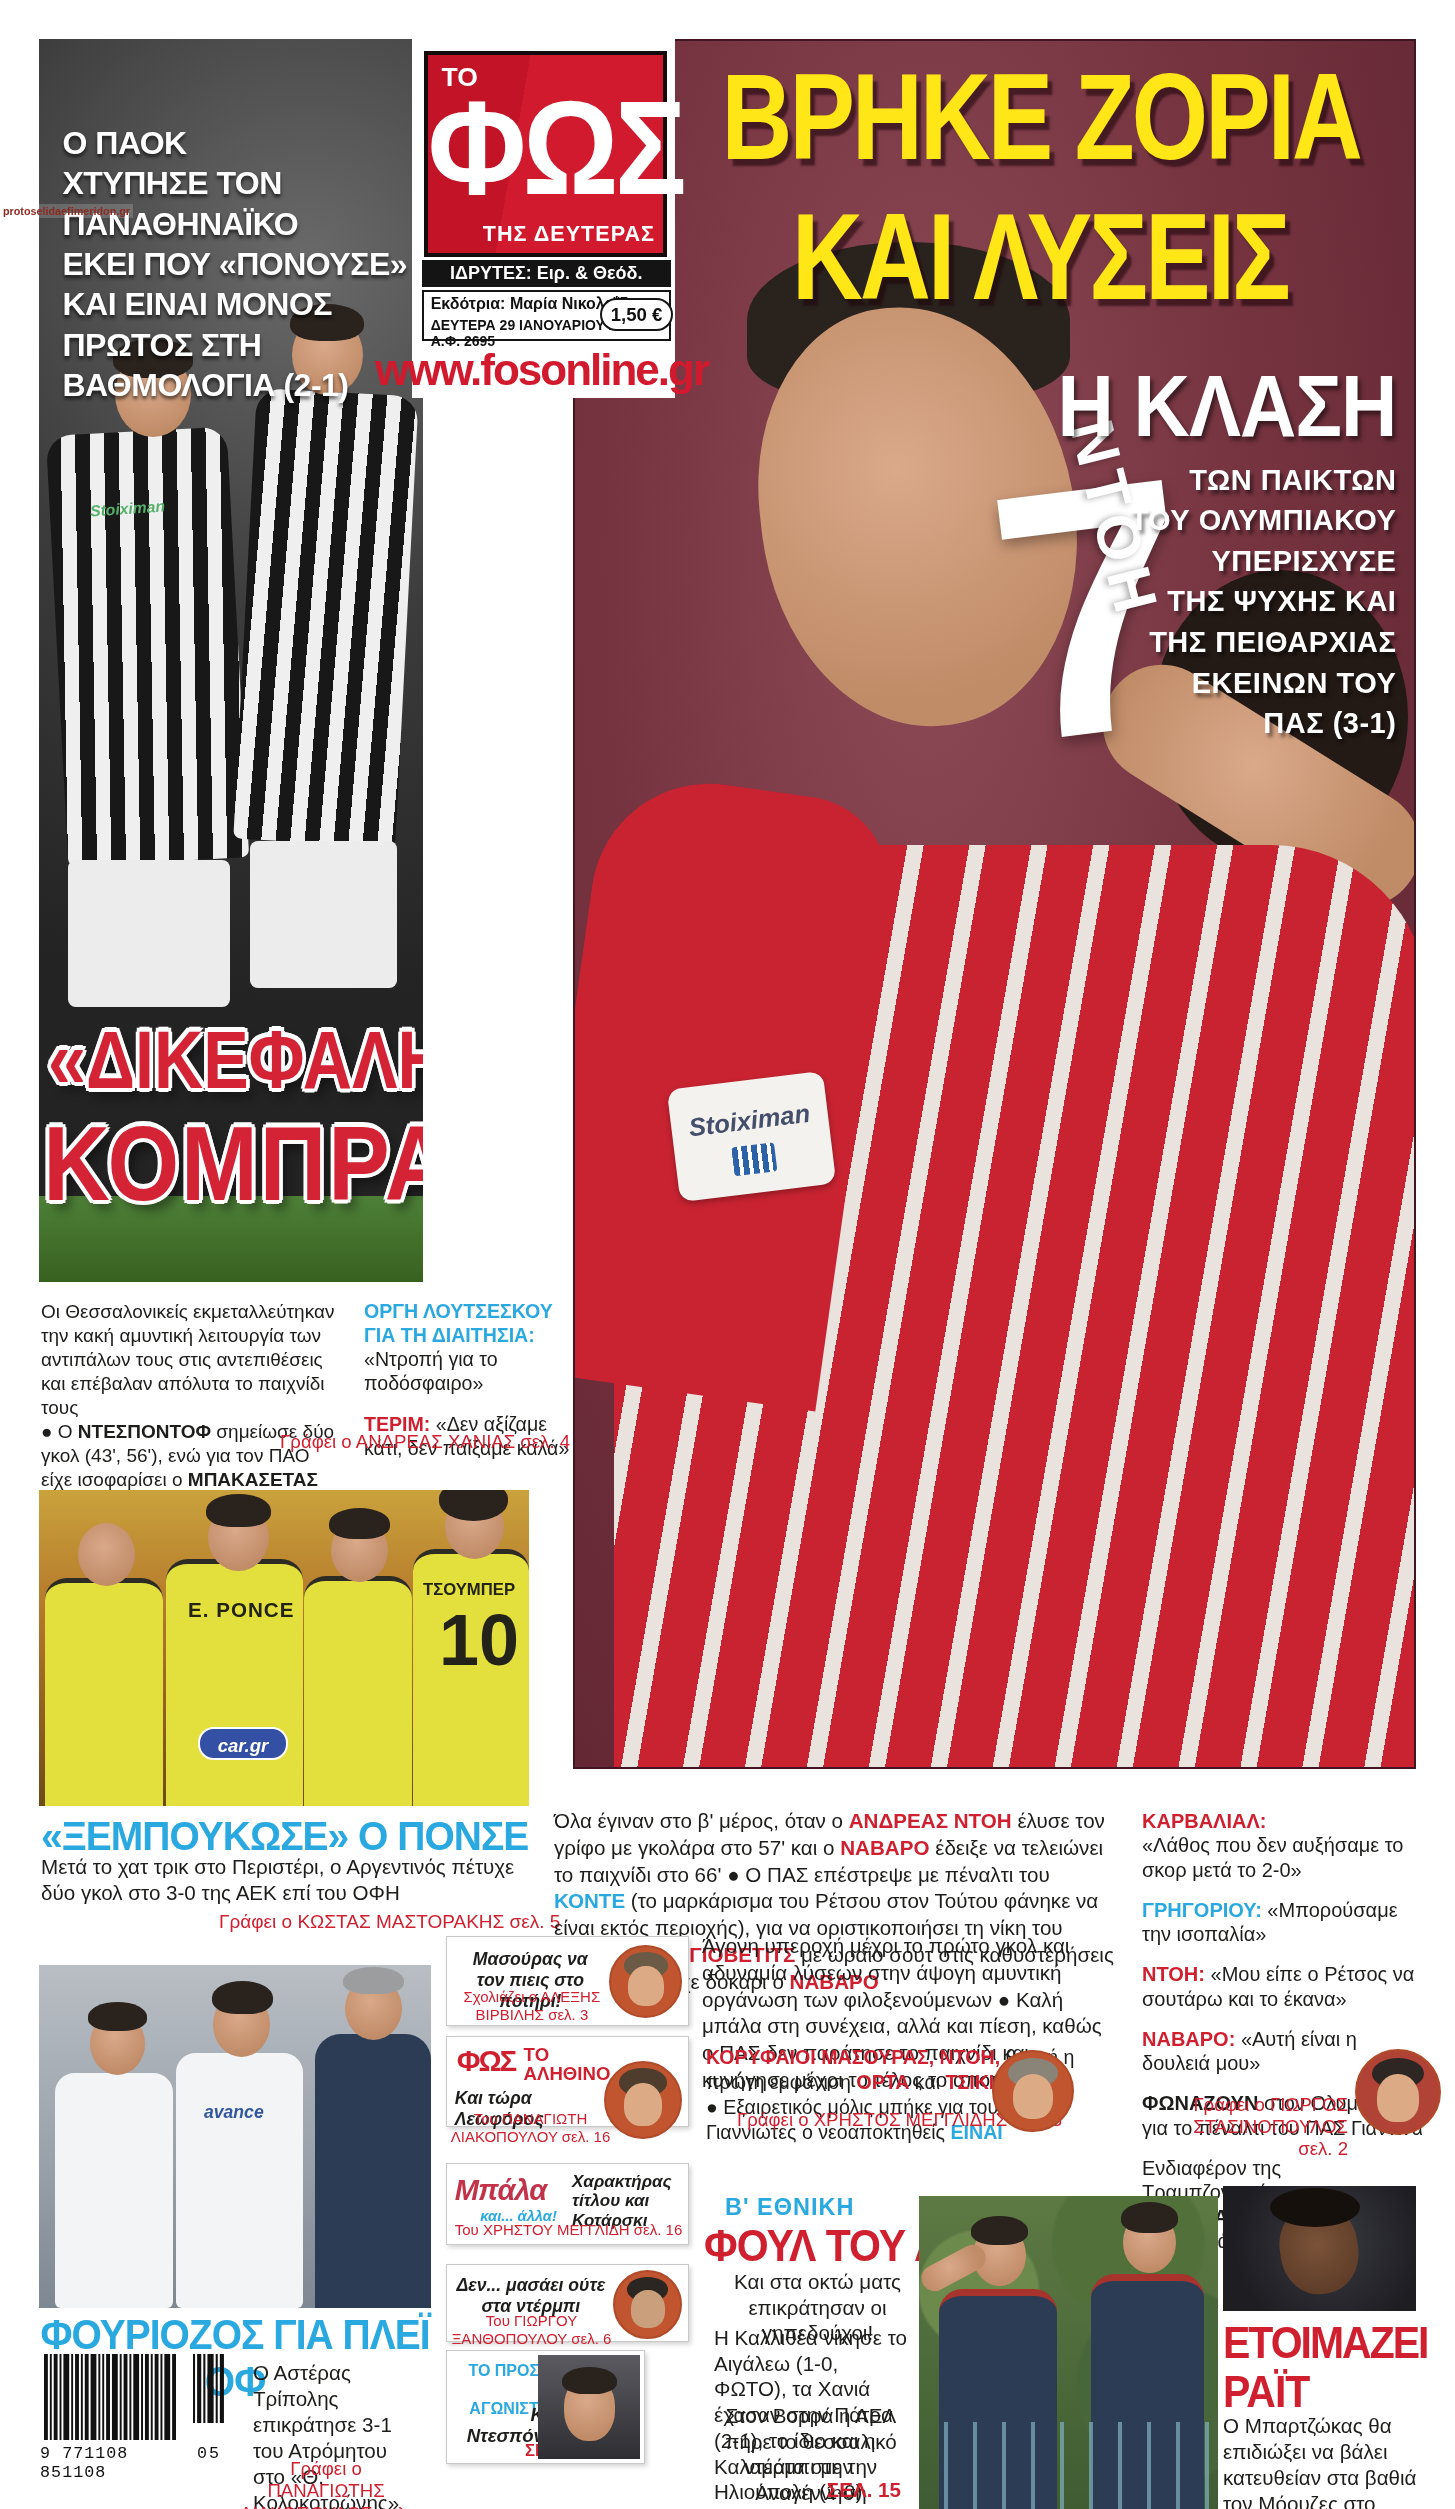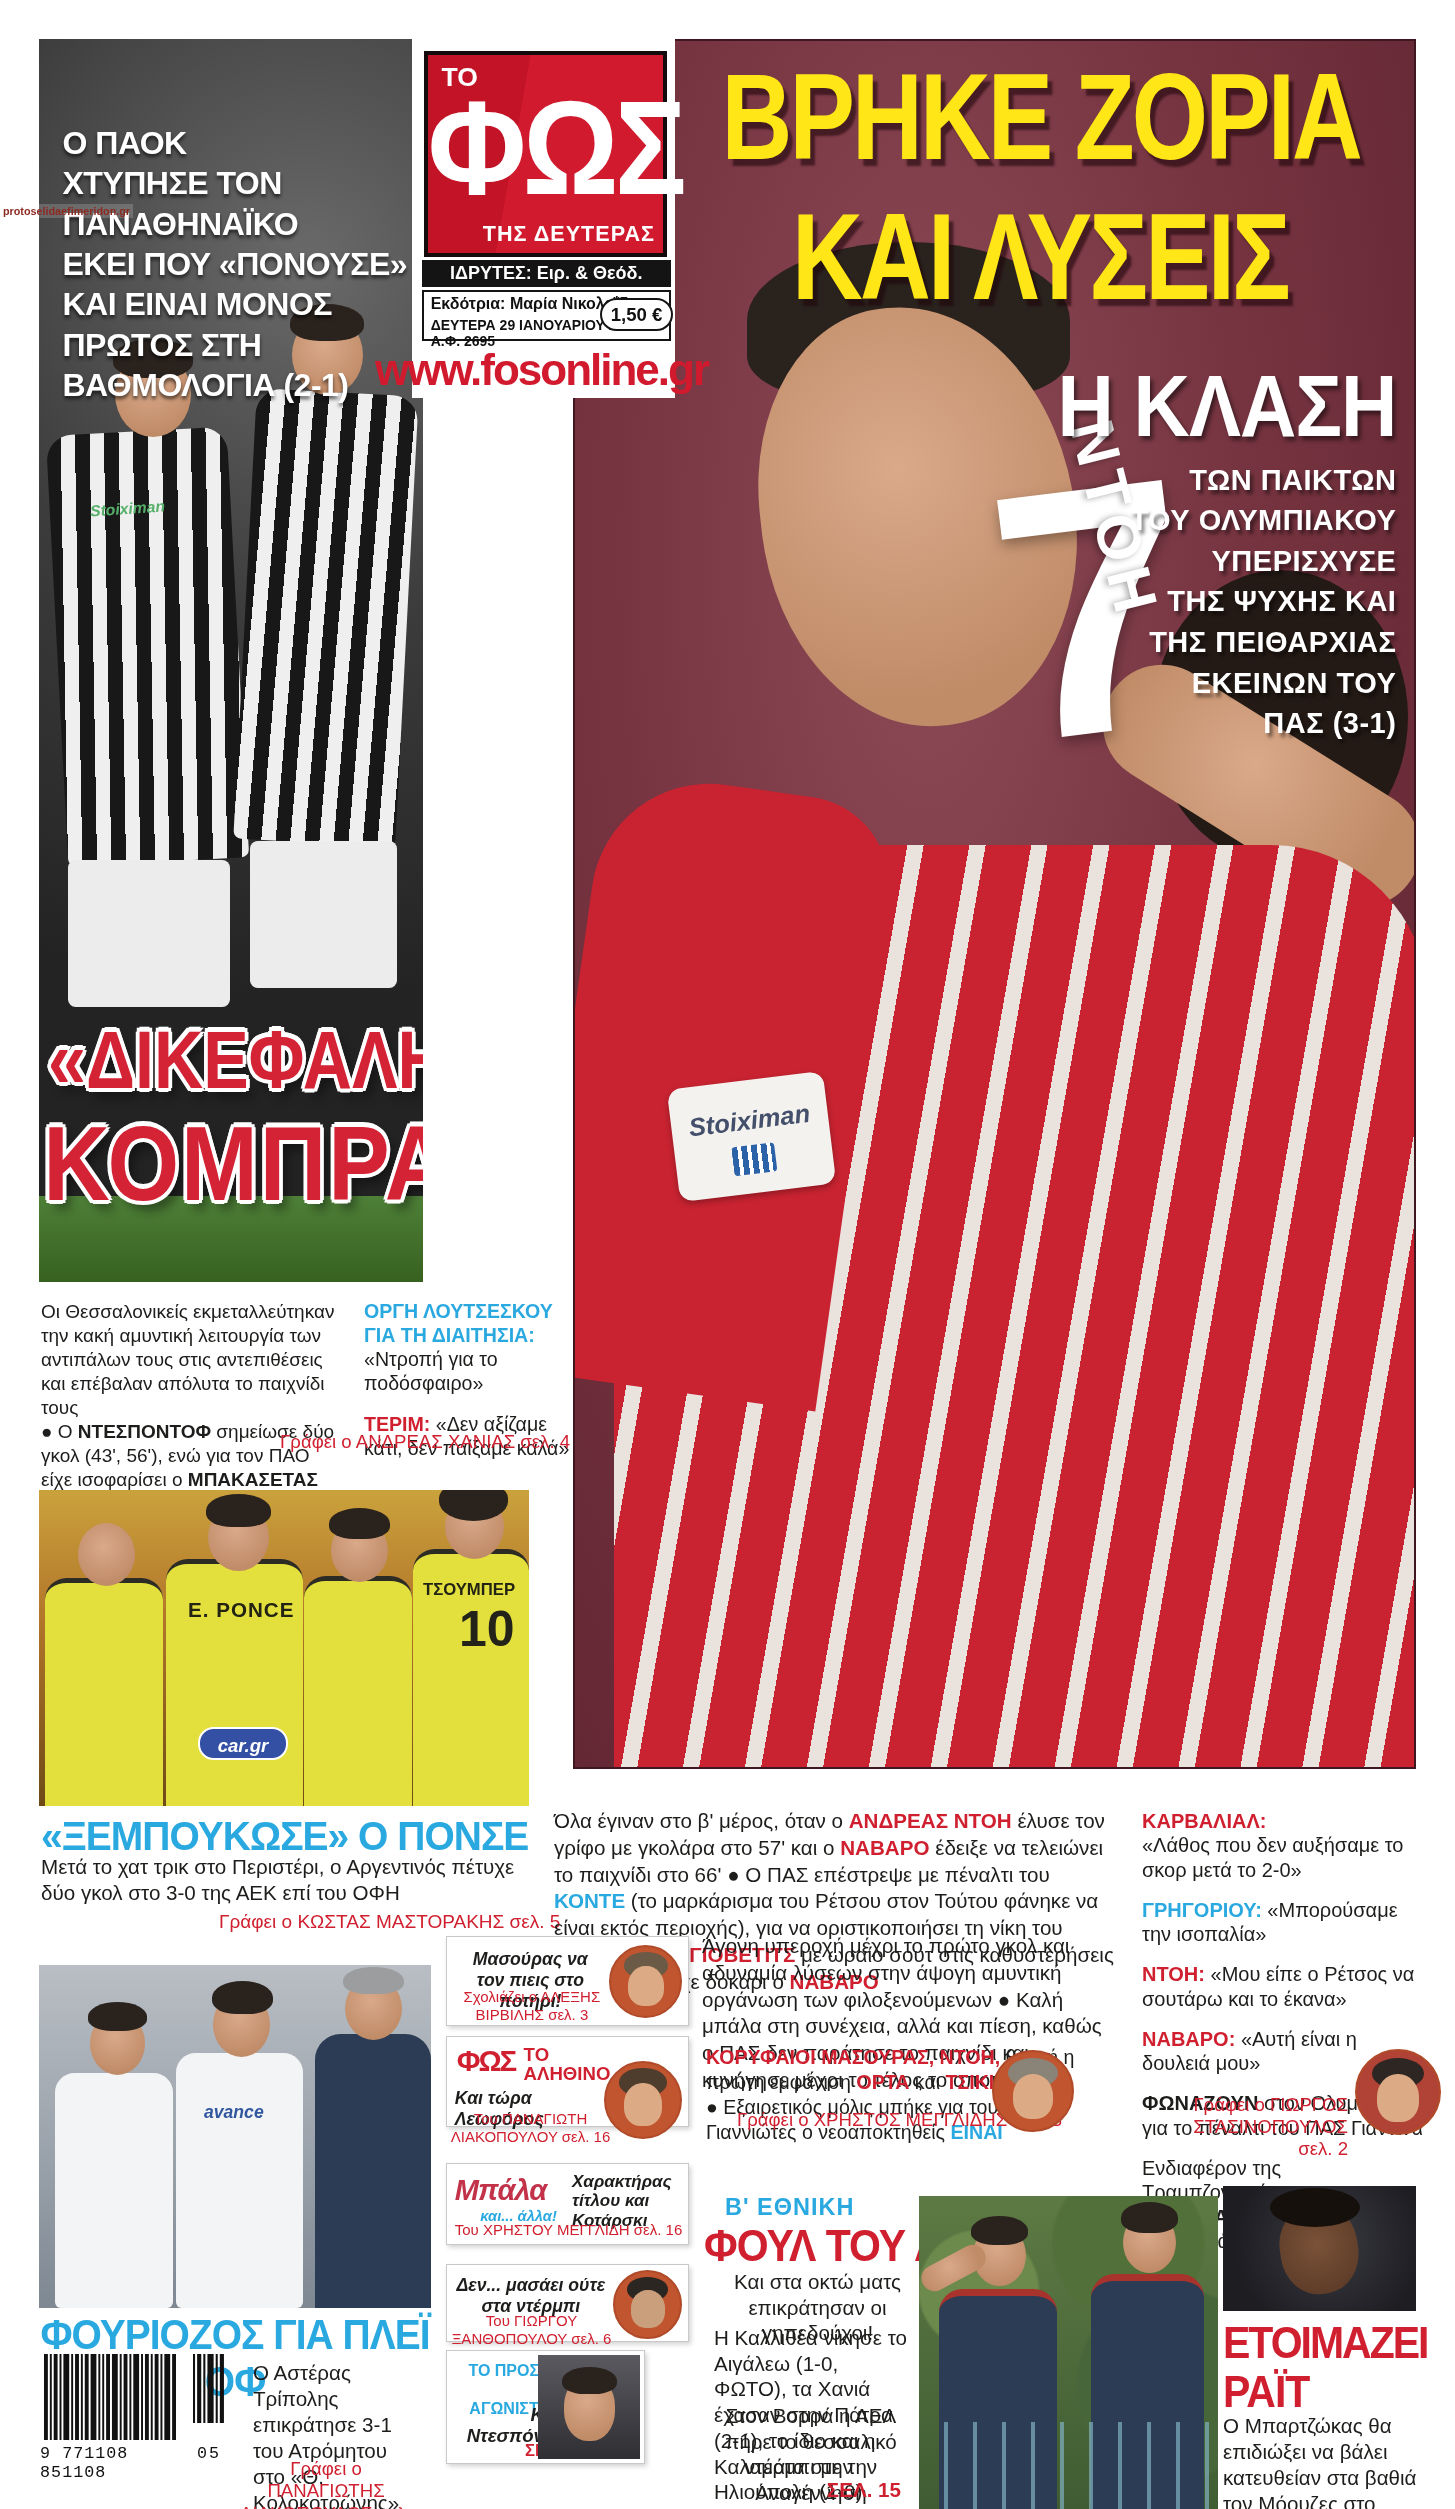--- a/index.html
+++ b/index.html
@@ -154,21 +154,21 @@
     <div class="abs aek-jersey" style="left:374px;top:59px;width:116px;height:265px;"></div>
     <div class="abs skin" style="left:39px;top:33px;width:57px;height:63px;"></div>
     <div class="abs skin" style="left:169px;top:13.7px;width:61px;height:67px;"></div>
     <div class="abs hair" style="left:167px;top:3.9px;width:65px;height:33px;"></div>
     <div class="abs skin" style="left:292px;top:29px;width:57px;height:63px;"></div>
     <div class="abs hair" style="left:290px;top:17.6px;width:61px;height:31px;"></div>
     <div class="abs skin" style="left:406px;top:3.9px;width:59px;height:65px;"></div>
     <div class="abs hair" style="left:400px;top:-7.8px;width:69px;height:39px;border-radius:50% 50% 60% 60%;"></div>
     <div class="abs" style="left:149px;top:108px;font-size:20.6px;font-weight:bold;color:#232313;letter-spacing:1px;">E. PONCE</div>
     <div class="abs" style="left:384px;top:90px;font-size:16.7px;font-weight:bold;color:#232313;">ΤΣΟΥΜΠΕΡ</div>
-    <div class="abs" style="left:420px;top:114px;font-size:50px;font-weight:bold;color:#23231a;line-height:1;">10</div>
+    <div class="abs" style="left:400px;top:114px;font-size:72px;font-weight:bold;color:#23231a;line-height:1;">10</div>
     <div class="abs" style="left:159px;top:237px;width:90px;height:33px;background:#3350a5;color:#fff;font-style:italic;font-weight:bold;font-size:18.6px;text-align:center;line-height:33px;border-radius:15.7px;border:2px solid #fff;">car.gr</div>
   </div>
   <div class="abs" style="left:41px;top:1813px;font-size:39px;font-weight:bold;color:var(--cyan);letter-spacing:-1px;transform:scaleY(1.05);transform-origin:left top;">«ΞΕΜΠΟΥΚΩΣΕ» Ο ΠΟΝΣΕ</div>
   <div class="abs body-txt" style="left:41px;top:1854px;width:505px;font-size:20.6px;line-height:1.25;">Μετά το χατ τρικ στο Περιστέρι, ο Αργεντινός πέτυχε δύο γκολ στο 3-0 της ΑΕΚ επί του ΟΦΗ</div>
   <div class="abs byline" style="left:219px;top:1911px;font-size:19px;">Γράφει ο ΚΩΣΤΑΣ ΜΑΣΤΟΡΑΚΗΣ σελ. 5</div>
 
   <p class="abs body-txt" style="left:554px;top:1808px;width:567px;font-size:20.6px;line-height:1.3;"><span class="seg-plain">Όλα έγιναν στο β' μέρος, όταν ο </span><span class="seg-red">ΑΝΔΡΕΑΣ ΝΤΟΗ</span><span class="seg-plain"> έλυσε τον γρίφο με γκολάρα στο 57' και ο </span><span class="seg-red">ΝΑΒΑΡΟ</span><span class="seg-plain"> έδειξε να τελειώνει το παιχνίδι στο 66' ● Ο ΠΑΣ επέστρεψε με πέναλτι του </span><span class="seg-cyan">ΚΟΝΤΕ</span><span class="seg-plain"> (το μαρκάρισμα του Ρέτσου στον Τούτου φάνηκε να είναι εκτός περιοχής), για να οριστικοποιήσει τη νίκη του Ολυμπιακού ο </span><span class="seg-red">ΓΙΟΒΕΤΙΤΣ</span><span class="seg-plain"> με ωραίο σουτ στις καθυστερήσεις ● Νωρίτερα είχε δοκάρι ο </span><span class="seg-red">ΝΑΒΑΡΟ</span></p>
   <p class="abs body-txt" style="left:702px;top:1933px;width:416px;font-size:20.6px;line-height:1.3;">Άγονη υπεροχή μέχρι το πρώτο γκολ και αδυναμία λύσεων στην άψογη αμυντική οργάνωση των φιλοξενούμενων ● Καλή μπάλα στη συνέχεια, αλλά και πίεση, καθώς ο ΠΑΣ δεν παράτησε το παιχνίδι και κυνήγησε μέχρι το τέλος το αποτέλεσμα</p>
 
   <p class="abs body-txt pre" style="left:706px;top:2045px;width:384px;font-size:19.6px;line-height:1.28;"><span class="seg-red">ΚΟΡΥΦΑΙΟΙ ΜΑΣΟΥΡΑΣ, ΝΤΟΗ,</span><span class="seg-plain"> θετική η πρώτη εμφάνιση </span><span class="seg-red">ΟΡΤΑ</span><span class="seg-plain"> και </span><span class="seg-red">ΤΣΙΚΙΝΙΟ</span><span class="seg-plain">

